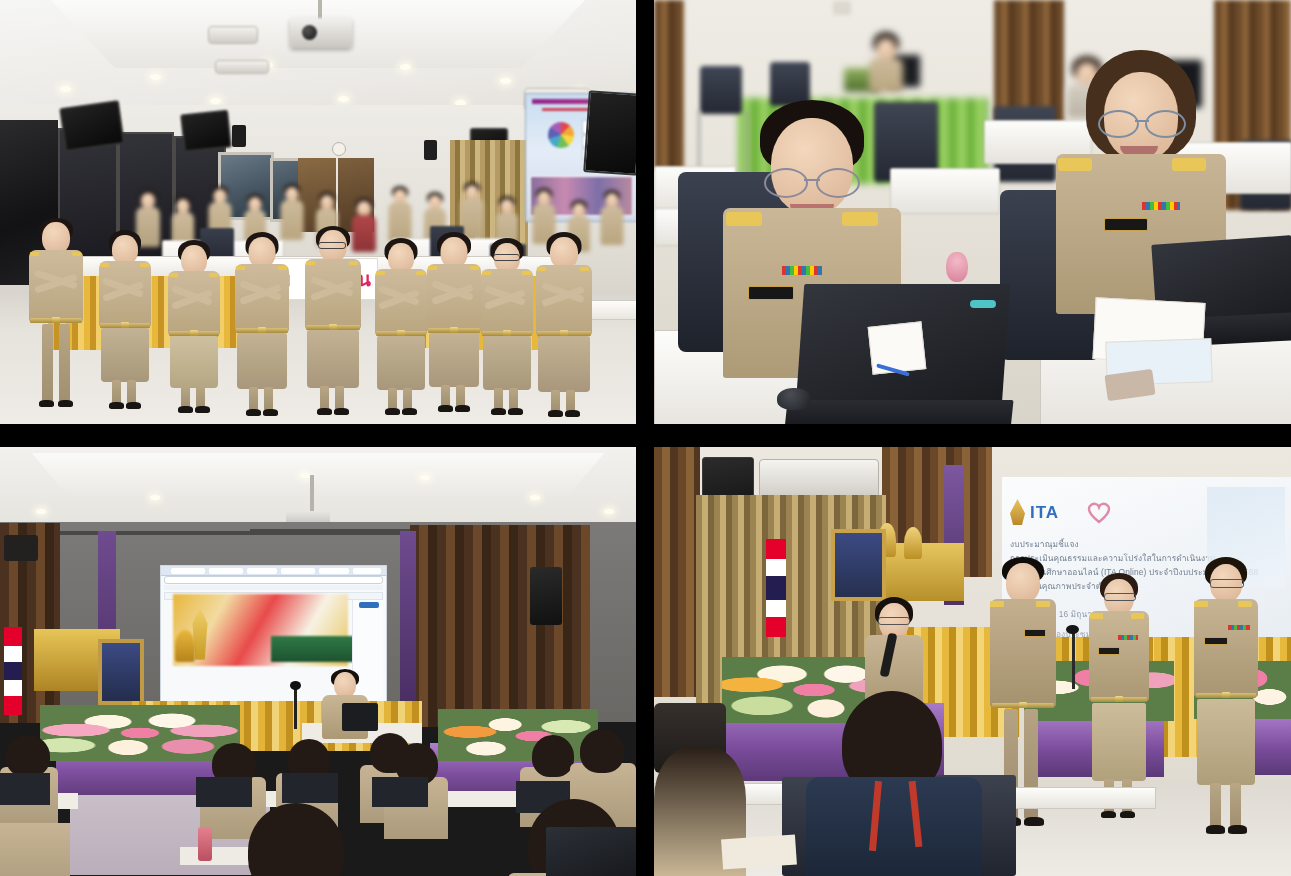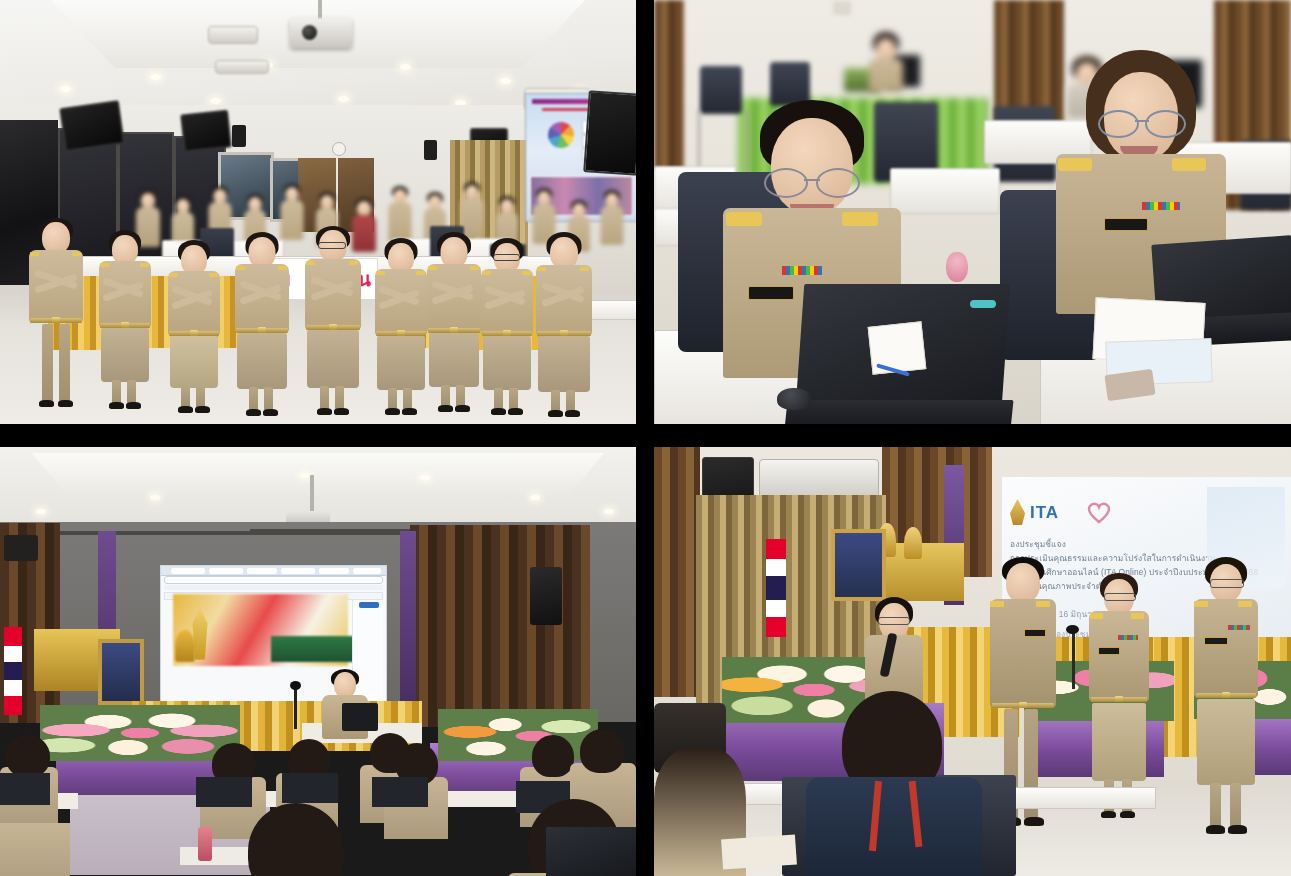--- a/index.html
+++ b/index.html
@@ -664,21 +664,21 @@
       <div class="abs" style="left:290px;top:18px;width:20px;height:140px;background:linear-gradient(180deg,#7d57a0,#4e3268)"></div>
 
       <div class="projscreen">
         <div class="ita-drop"></div>
         <div class="ita-logo">ITA</div>
         <div class="heart-logo">
           <svg viewBox="0 0 26 23" width="26" height="23" aria-hidden="true">
             <path d="M13 21 C4 14 1 9 4 5 C7 1 12 3 13 6 C14 3 19 1 22 5 C25 9 22 14 13 21 Z" fill="none" stroke="#e08aa8" stroke-width="2.4"></path>
           </svg>
         </div>
-        <div class="proj-text" style="top:60px">องประชุมชี้แจง</div>
+        <div class="proj-text" style="top:60px">งบประมาณุมชี้แจง</div>
         <div class="proj-text" style="top:74px">การประเมินคุณธรรมและความโปร่งใสในการดำเนินงาน</div>
         <div class="proj-text" style="top:88px">ของสถานศึกษาออนไลน์ (ITA Online) ประจำปีงบประมาณ พ.ศ.2568</div>
         <div class="proj-text" style="top:102px">โรงเรียนคุณภาพประจำตำบล</div>
         <div class="proj-text" style="top:130px;left:38px;opacity:.75">วันที่ 16 มิถุนายน</div>
         <div class="proj-text" style="top:150px;left:38px;opacity:.65">ณ ห้องประชุม</div>
         <div class="abs" style="right:10px;top:10px;width:78px;height:100px;background:linear-gradient(160deg,#dbe8f4,#eef4fa);opacity:.8"></div>
       </div>
 
       <div class="curtain" style="left:42px;top:48px;width:190px;height:240px"></div>
 

